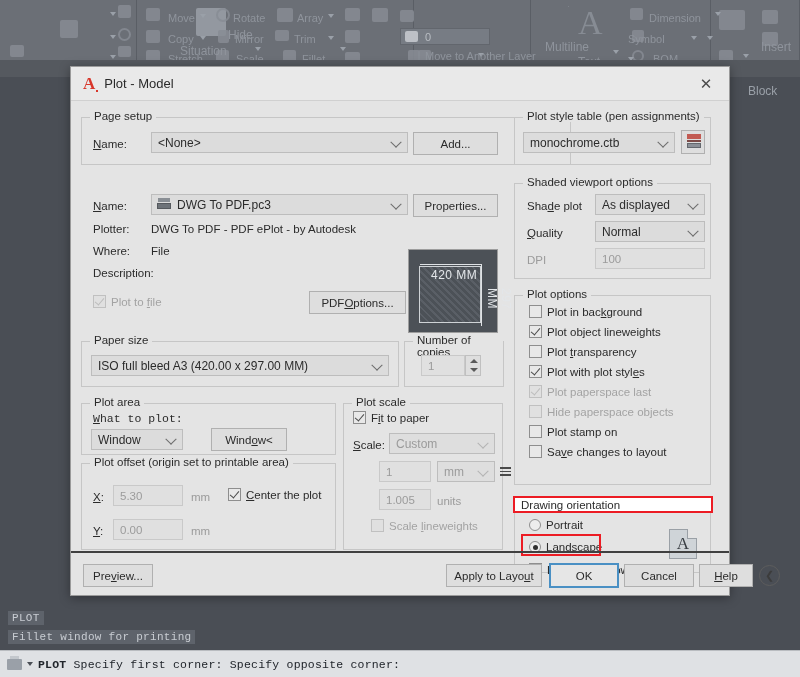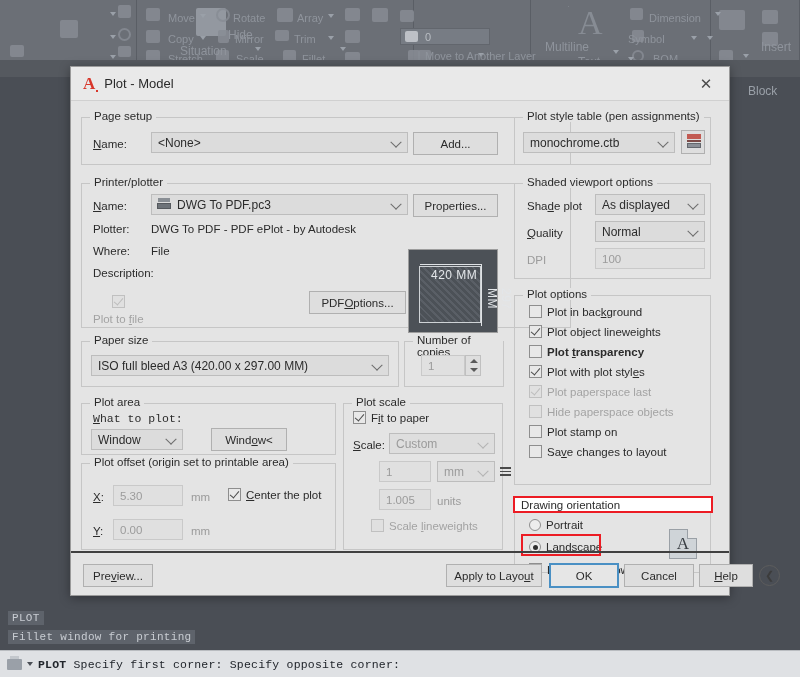--- a/index.html
+++ b/index.html
@@ -277,40 +277,37 @@
 
     <div class="grp" style="left:10px;top:16px;width:490px;height:48px;">
       <span class="grp-title">Page setup</span>
     </div>
     <span class="lbl" style="left:22px;top:37px;"><u>N</u>ame:</span>
     <div class="combo" style="left:80px;top:31px;width:257px;">
       <span class="cv">&lt;None&gt;</span>
     </div>
     <div class="btn" style="left:342px;top:31px;width:85px;">Add...</div>
 
-    <div class="grp" style="left:10px;top:82px;width:490px;height:145px;">
-      <span class="grp-title">Printer/plotter</span>
-    </div>
     <span class="lbl" style="left:22px;top:99px;"><u>N</u>ame:</span>
     <div class="combo" style="left:80px;top:93px;width:257px;padding-left:25px;">
       <span class="pstyle-ico" style="left:5px;top:3px;width:14px;height:13px;">
         <i style="left:1px;top:0;width:12px;height:4px;background:#8a8f95;"></i>
         <i style="left:0;top:5px;width:14px;height:6px;background:#6e7379;border:1px solid #55595e;"></i>
       </span>
       <span class="cv">DWG To PDF.pc3</span>
     </div>
     <div class="btn" style="left:342px;top:93px;width:85px;">Properties...</div>
 
     <span class="lbl" style="left:22px;top:122px;">Plotter:</span>
     <span class="lbl" style="left:80px;top:122px;">DWG To PDF - PDF ePlot - by Autodesk</span>
     <span class="lbl" style="left:22px;top:144px;">Where:</span>
     <span class="lbl" style="left:80px;top:144px;">File</span>
     <span class="lbl" style="left:22px;top:166px;">Description:</span>
 
-    <div class="chk dim on" style="left:22px;top:194px;flex-direction:column;">
+    <div class="chk dim on" style="left:22px;top:194px;">
       <span class="box"></span>
       <span>Plot to <u>f</u>ile</span>
     </div>
     <div class="btn" style="left:238px;top:190px;width:97px;">PDF <u>O</u>ptions...</div>
 
     <div class="paper-prev" style="left:337px;top:148px;width:90px;height:84px;">
       <div class="paper-sheet"></div>
       <div class="pp-txt" style="left:22px;top:8px;">420  MM</div>
       <div class="pp-txt pp-vert" style="left:76px;top:28px;">297  MM</div>
       <div class="pp-line" style="left:11px;top:14px;width:62px;height:1px;"></div>
@@ -415,21 +412,21 @@
       <span class="grp-title">Plot options</span>
     </div>
     <div class="chk" style="left:458px;top:204px;">
       <span class="box"></span>
       <span>Plot in bac<u>k</u>ground</span>
     </div>
     <div class="chk on" style="left:458px;top:224px;">
       <span class="box"></span>
       <span>Plot object lineweights</span>
     </div>
-    <div class="chk" style="left:458px;top:244px;font-weight:bold;">
+    <div class="chk" style="left:458px;top:244px;">
       <span class="box"></span>
       <span>Plot <u>t</u>ransparency</span>
     </div>
     <div class="chk on" style="left:458px;top:264px;">
       <span class="box"></span>
       <span>Plot with plot styl<u>e</u>s</span>
     </div>
     <div class="chk dim on" style="left:458px;top:284px;">
       <span class="box"></span>
       <span>Plot paperspace last</span>

